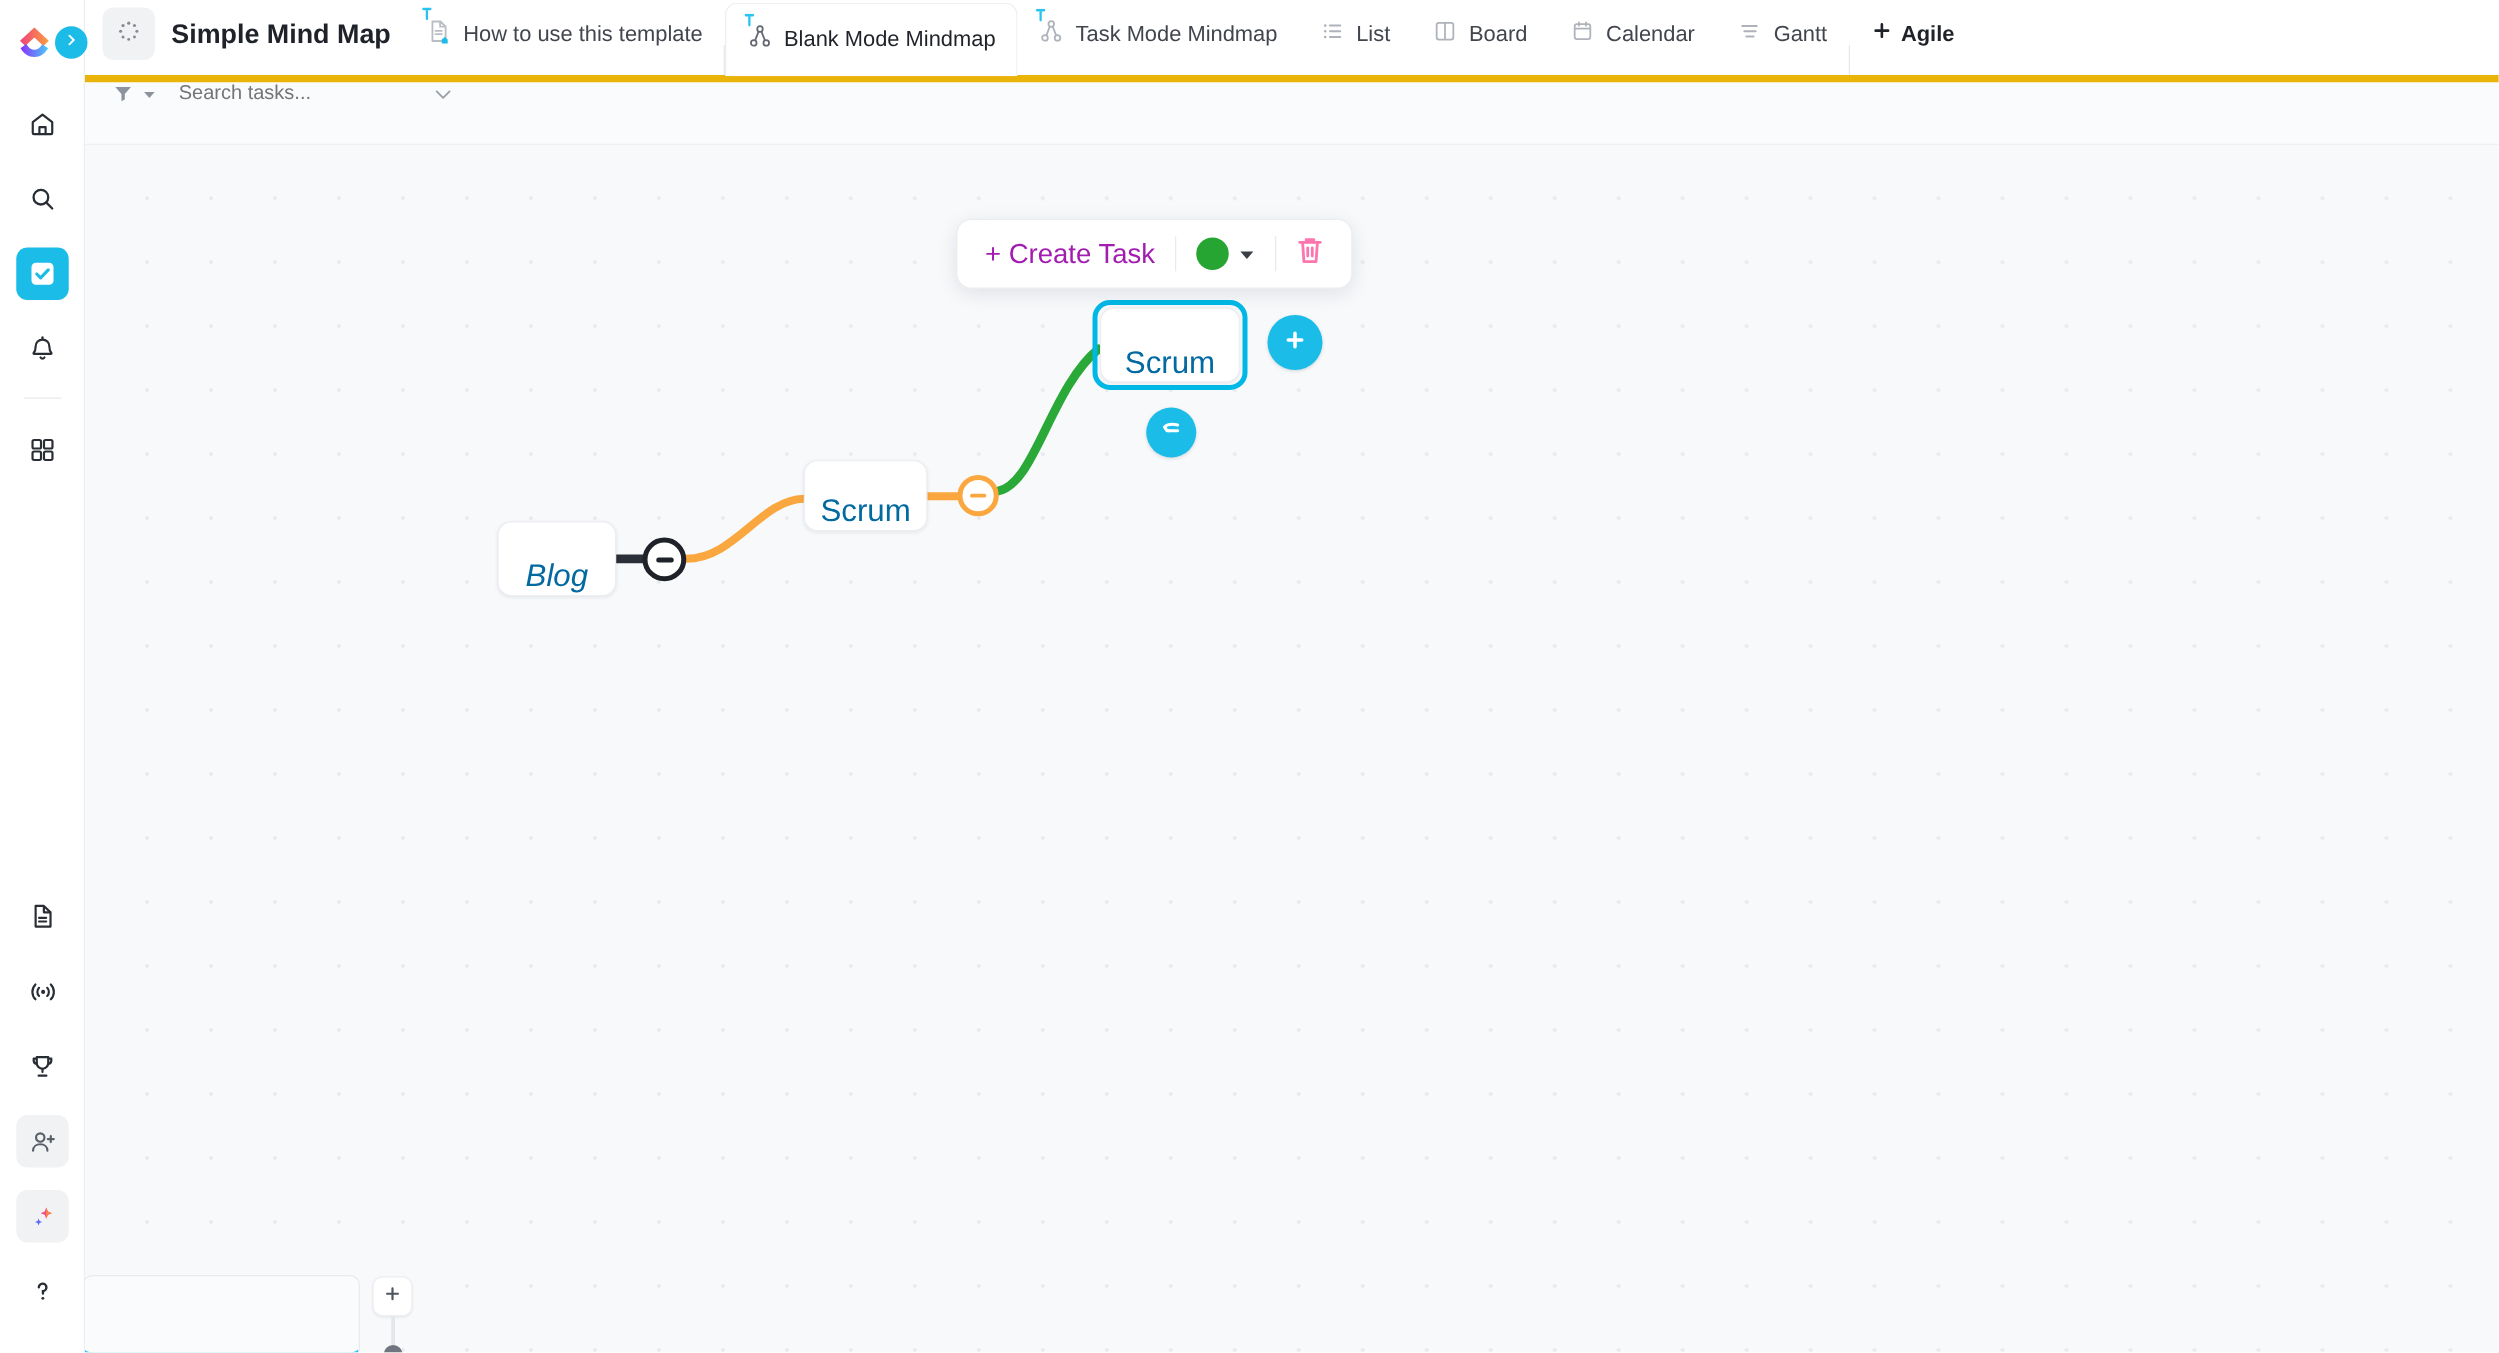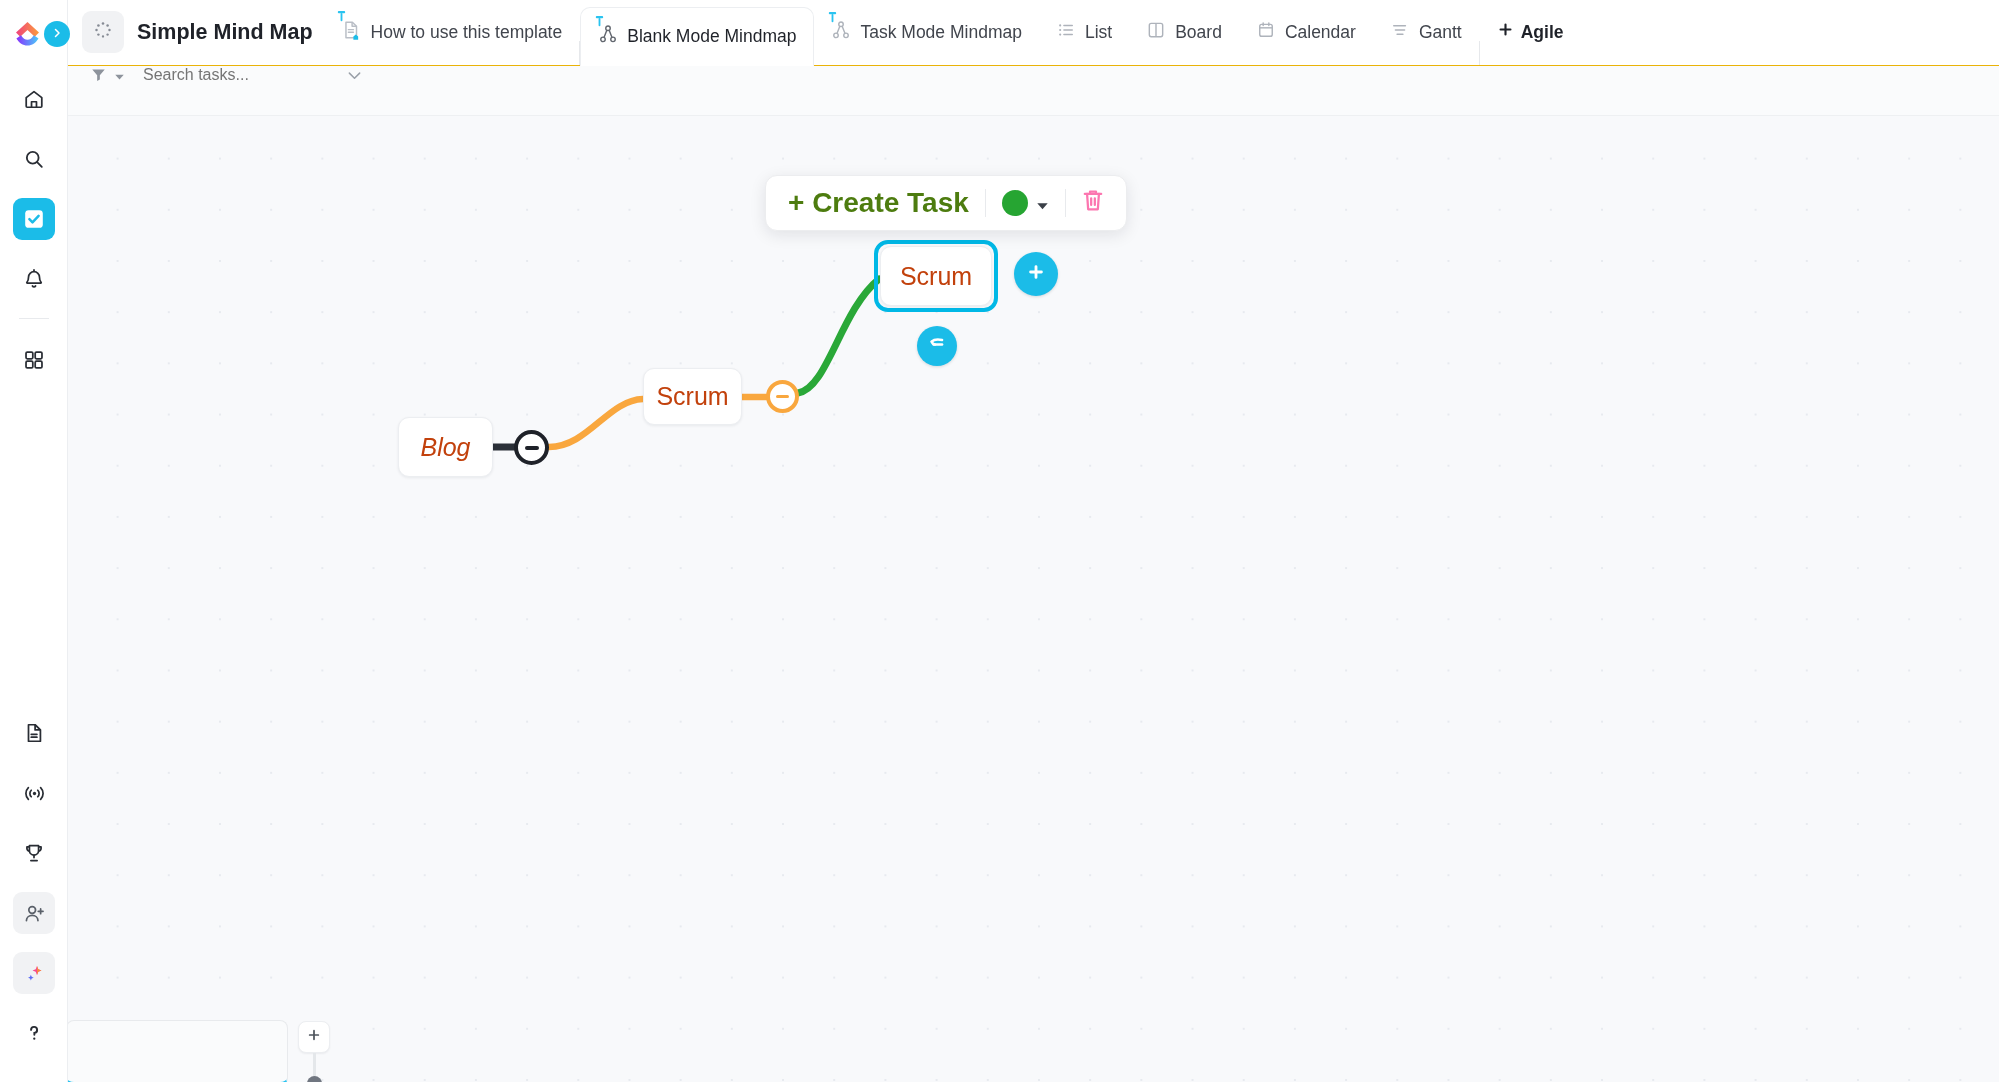--- a/index.html
+++ b/index.html
@@ -34,21 +34,21 @@
     width: 30px; height: 1px; background: #e8eaed;
     margin: 6px auto 20px auto;
   }
   .rail-btn svg { display: block; }
 
   
   .topbar {
     position: absolute; left: 68px; top: 0; right: 0; height: 66px;
     background: #ffffff;
     display: flex; align-items: flex-end;
-    border-bottom: 1px solid #eab308;
+    border-bottom: 6px solid #eab308;
   }
   .topbar-inner {
     display: flex; align-items: center;
     height: 66px; width: 100%;
     padding-left: 14px;
   }
   .doc-chip {
     width: 42px; height: 42px; border-radius: 9px;
     background: #f1f2f4;
     display: flex; align-items: center; justify-content: center;
@@ -117,22 +117,22 @@
   }
   .edges { position: absolute; left: 0; top: 0; width: 100%; height: 100%; }
 
   
   .node {
     position: absolute;
     background: #ffffff;
     border: 1px solid #eceef1;
     border-radius: 11px;
     box-shadow: 0 1px 3px rgba(16,24,40,.07);
-    display: flex; align-items: center; justify-content: center;
-    font-size: 25px; color: #c2410c;
+    display: flex; align-items: flex-end; justify-content: center;
+    font-size: 25px; color: #0369a1;
     cursor: pointer;
   }
   .node-sel-ring {
     position: absolute;
     border: 4px solid #00b8e6;
     border-radius: 14px;
     pointer-events: none;
   }
   .collapse-btn {
     position: absolute;
@@ -160,24 +160,23 @@
     border-radius: 12px;
     box-shadow: 0 4px 16px rgba(16,24,40,.10);
     display: flex; align-items: center;
     height: 56px;
     padding: 0 6px;
   }
   .pop-item {
     display: flex; align-items: center; gap: 8px;
     height: 100%;
     padding: 0 16px;
-    font-size: 28px; color: #4d7c0f;
+    font-size: 22px; color: #a21caf;
     cursor: pointer;
     white-space: nowrap;
-    font-weight: bold;
   }
   .pop-sep { width: 1px; height: 28px; background: #e8eaed; }
   .color-dot { width: 26px; height: 26px; border-radius: 50%; }
   .pop-icon-btn {
     display: flex; align-items: center; justify-content: center;
     padding: 0 14px; height: 100%;
     cursor: pointer;
   }
 
   

